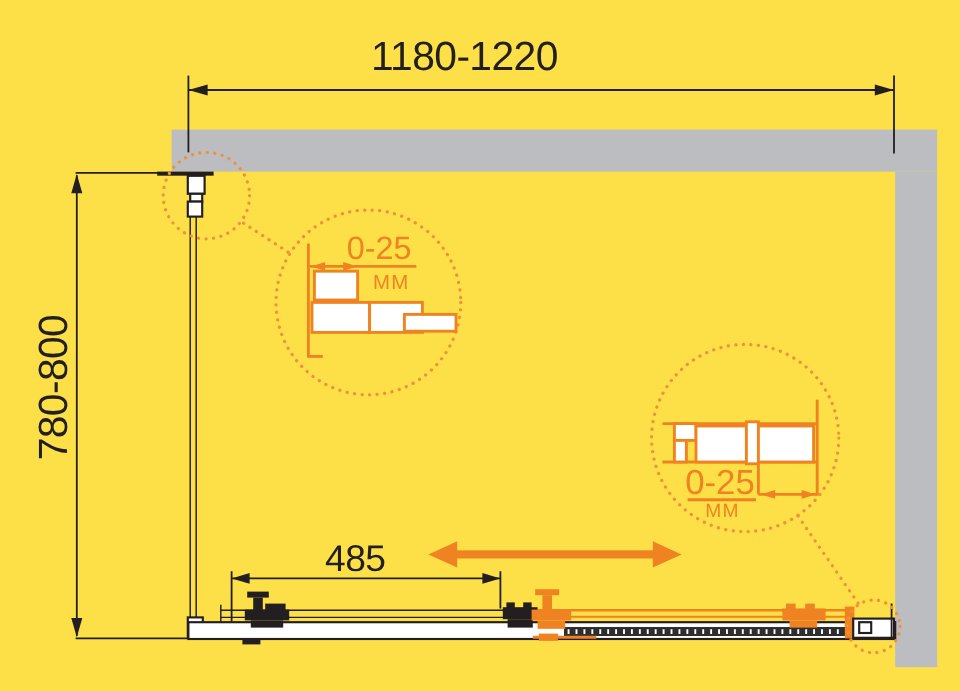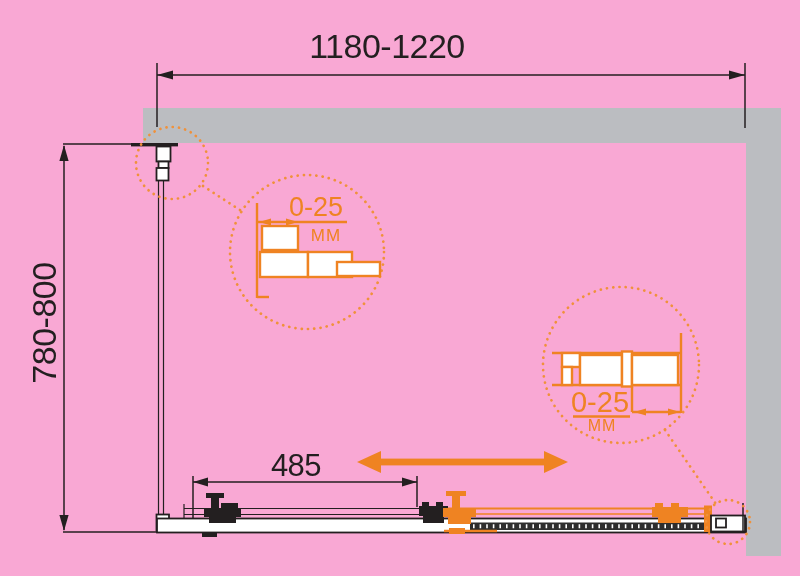--- a/index.html
+++ b/index.html
@@ -1,17 +1,17 @@
 <!DOCTYPE html>
 <html><head>
 <meta charset="utf-8">
 <style>
   html,body{margin:0;padding:0;background:#ffffff;}
   .canvas{
-    position:relative;width:800px;height:576px;background:#f9a8d4;overflow:hidden;
+    position:relative;width:800px;height:576px;background:#fde047;overflow:hidden;
     font-family:"Liberation Sans", sans-serif;
   }
   svg{display:block;}
   .dim-text{fill:#231f20;font-family:"Liberation Sans",sans-serif;font-size:34px;letter-spacing:-0.5px;}
   .dim-text-small{fill:#231f20;font-family:"Liberation Sans",sans-serif;font-size:31px;letter-spacing:-0.5px;}
   .orange-text{fill:#ef8322;font-family:"Liberation Sans",sans-serif;font-size:27px;}
   .orange-text-2{fill:#ef8322;font-family:"Liberation Sans",sans-serif;font-size:29px;}
   .orange-unit{fill:#ef8322;font-family:"Liberation Sans",sans-serif;font-size:17px;letter-spacing:1px;}
   .orange-unit-2{fill:#ef8322;font-family:"Liberation Sans",sans-serif;font-size:16px;letter-spacing:1px;}
   .blk{stroke:#231f20;fill:none;stroke-width:1.5;}

